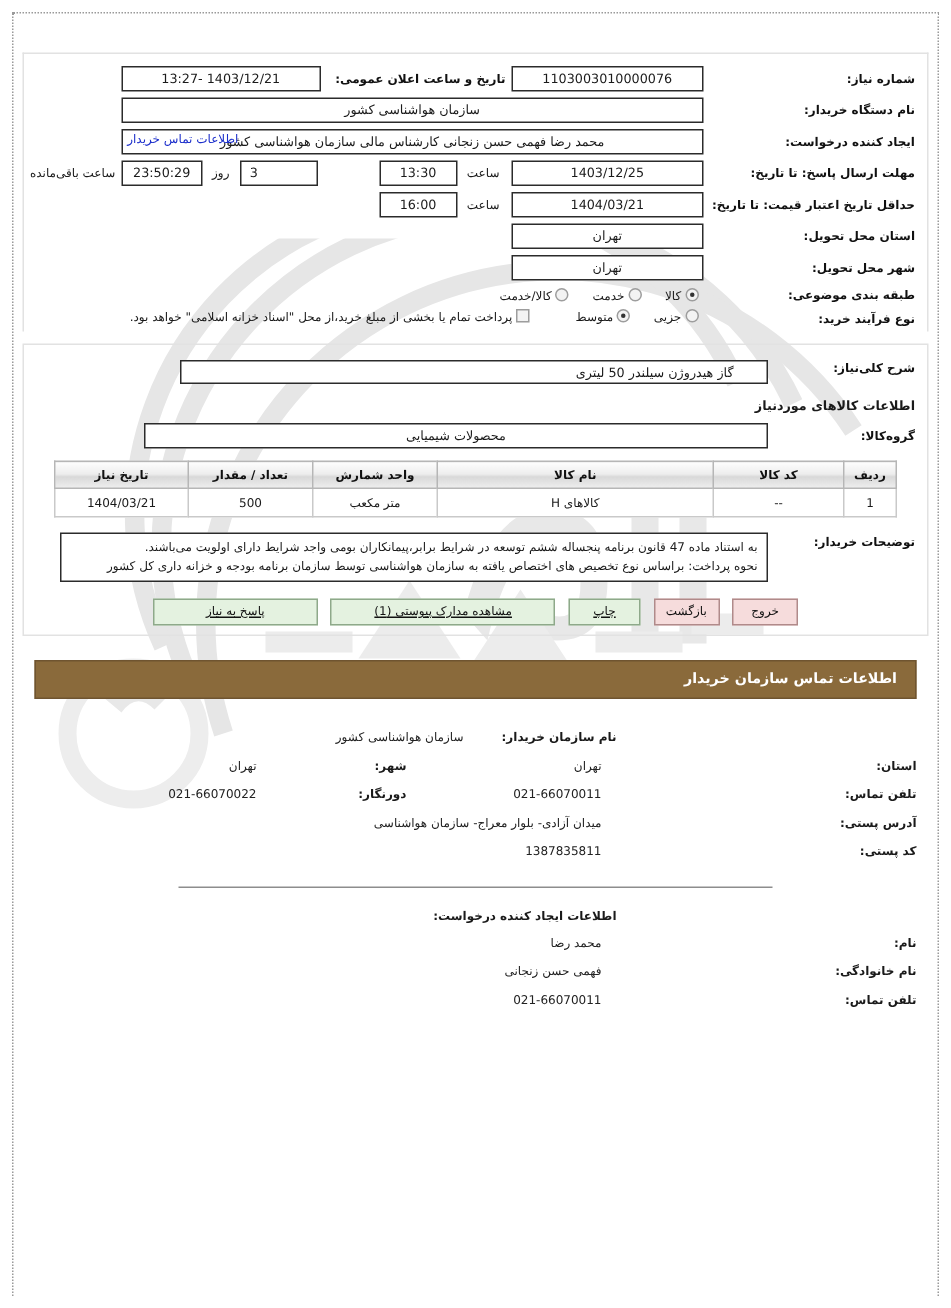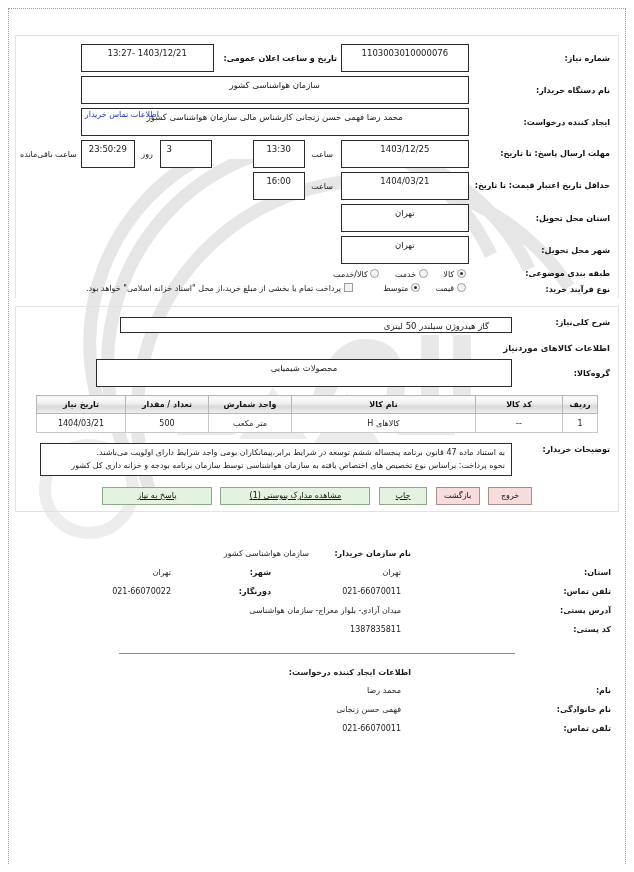--- a/index.html
+++ b/index.html
@@ -92,21 +92,21 @@
     font-weight: bold;
     font-size: 8px;
     color: #111;
     white-space: nowrap;
     padding: 0 4px !important;
   }
 
   .fld {
     border: 1px solid #2b2b2b;
     background: #ffffff;
-    height: 28px;
+    height: 17px;
     line-height: 17px;
     font-size: 8.5px;
     text-align: center;
     box-sizing: border-box;
     padding: 0 4px;
     overflow: hidden;
     white-space: nowrap;
   }
   .fld.tall {
     height: 16px;
@@ -374,21 +374,21 @@
               <span>کالا/خدمت</span>
             </span>
           </td>
         </tr>
 
         <tr>
           <td class="lbl">نوع فرآیند خرید:</td>
           <td colspan="4" style="padding-bottom:5px">
             <span class="opt">
               <span class="radio"></span>
-              <span>قیمت</span>
+              <span>جزیی</span>
             </span>
             <span class="opt">
               <span class="radio on"></span>
               <span>متوسط</span>
             </span>
             <span class="opt" style="padding-right:18px">
               <span class="cbx"></span>
               <span class="note">پرداخت تمام یا بخشی از مبلغ خرید،از محل "اسناد خزانه اسلامی" خواهد بود.</span>
             </span>
           </td>
@@ -461,20 +461,23 @@
       <div class="btnrow">
         <span class="btn pink" style="width:44px">خروج</span>
         <span class="btn pink" style="width:44px">بازگشت</span>
         <span class="btn green" style="width:48px">چاپ</span>
         <span class="btn green" style="width:150px">مشاهده مدارک پیوستی (1)</span>
         <span class="btn green" style="width:110px">پاسخ به نیاز</span>
       </div>
     </div>
 
     <div style="height:16px"></div>
+    <div class="bar">
+      <span>اطلاعات تماس سازمان خریدار</span>
+    </div>
 
     <div class="contact">
 
       <table class="kv" style="margin-right:200px">
         <tbody>
             <tr>
           <td class="kvlabel" style="width:92px">نام سازمان خریدار:</td>
           <td class="kvvalue">سازمان هواشناسی کشور</td>
         </tr>
       </tbody>

